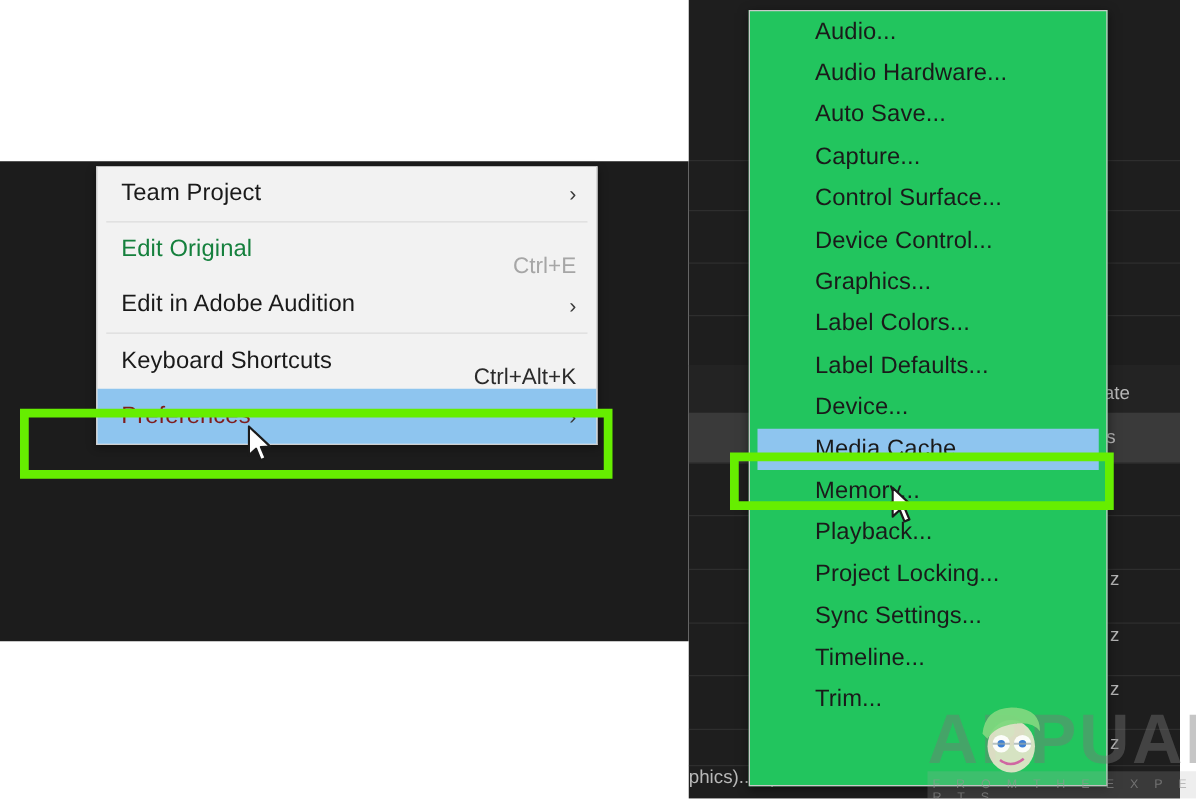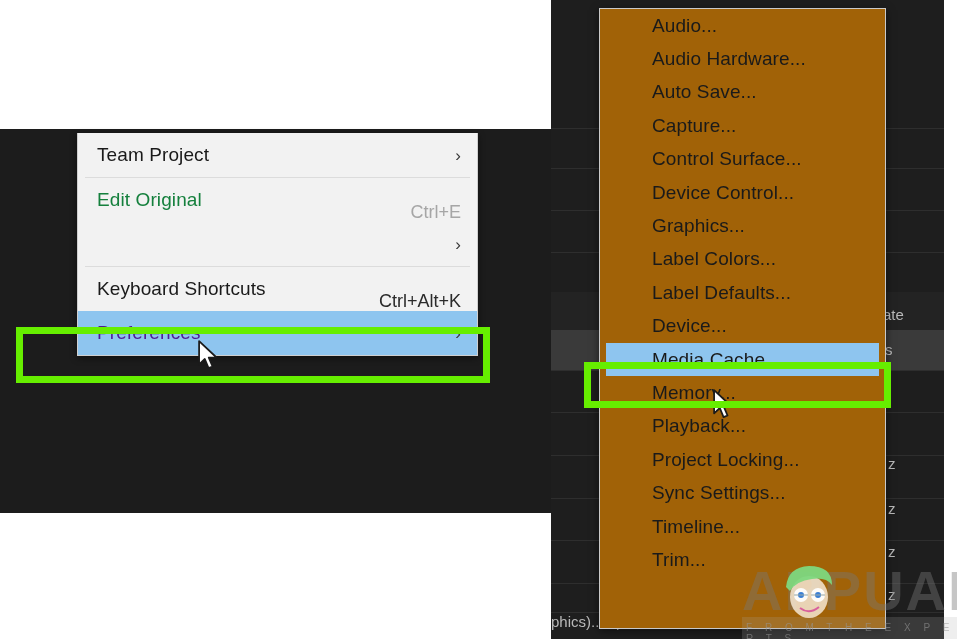--- a/index.html
+++ b/index.html
@@ -28,36 +28,36 @@
   }
   .mi .lbl{font-size:19px;color:#1a1a1a;letter-spacing:.1px;}
   .mi.dim .lbl{color:#15803d;}
   .mi .acc{margin-left:auto;font-size:18px;color:#2b2b2b;padding-right:4px;margin-top:24px;}
   .mi.dim .acc{color:#a6a6a6;}
   .mi .arw{margin-left:auto;font-size:17px;color:#3a3a3a;line-height:1;padding-right:4px;}
   .mi .txtpad{padding-left:12px;}
   .sep{height:1px;background:#dcdcdc;margin:0 7px;}
 
   .mi.sel{background:#8ec5ef;}
-  .mi.sel .lbl{color:#4c1d95;}
+  .mi.sel .lbl{color:#7f1d1d;}
 
   
   .gbox{position:absolute;border:7px solid #66ee00;box-sizing:border-box;}
 
   
   .right-region{position:absolute;left:551px;top:0;width:393px;height:639px;background:#1e1e1e;overflow:hidden;}
   .rstrip{position:absolute;left:0;right:0;}
   .rowline{position:absolute;left:0;right:0;height:1px;background:#2e2e2e;}
   .rtext{position:absolute;font-size:15px;color:#b9b9b9;font-family:"Liberation Sans",sans-serif;text-align:right;}
   .right-white{position:absolute;left:944px;top:0;width:13px;height:639px;background:#ffffff;}
 
   
   .menu-right{
     position:absolute;left:599px;top:8px;width:287px;height:621px;
-    background:#a16207;border:1px solid #c9c9c9;
+    background:#22c55e;border:1px solid #c9c9c9;
     box-shadow:0 2px 8px rgba(0,0,0,.5);
     box-sizing:border-box;overflow:hidden;
   }
   .rmi{height:33.4px;display:flex;align-items:center;padding-left:52px;box-sizing:border-box;}
   .rmi .lbl{font-size:19px;color:#1a1a1a;letter-spacing:.1px;}
   .rmi.sel{background:#8ec5ef;margin:0 6px;padding-left:46px;}
 
   
   .wm{position:absolute;left:742px;top:561px;width:215px;height:78px;pointer-events:none;}
   .wm-text{
@@ -84,20 +84,21 @@
         <div class="mi">
           <span class="lbl txtpad">Team Project</span>
           <span class="arw">›</span>
         </div>
         <div class="sep"></div>
         <div class="mi dim">
           <span class="lbl txtpad">Edit Original</span>
           <span class="acc">Ctrl+E</span>
         </div>
         <div class="mi">
+          <span class="lbl txtpad">Edit in Adobe Audition</span>
           <span class="arw">›</span>
         </div>
         <div class="sep"></div>
         <div class="mi">
           <span class="lbl txtpad">Keyboard Shortcuts</span>
           <span class="acc">Ctrl+Alt+K</span>
         </div>
         <div class="mi sel">
           <span class="lbl txtpad">Preferences</span>
           <span class="arw">›</span>

